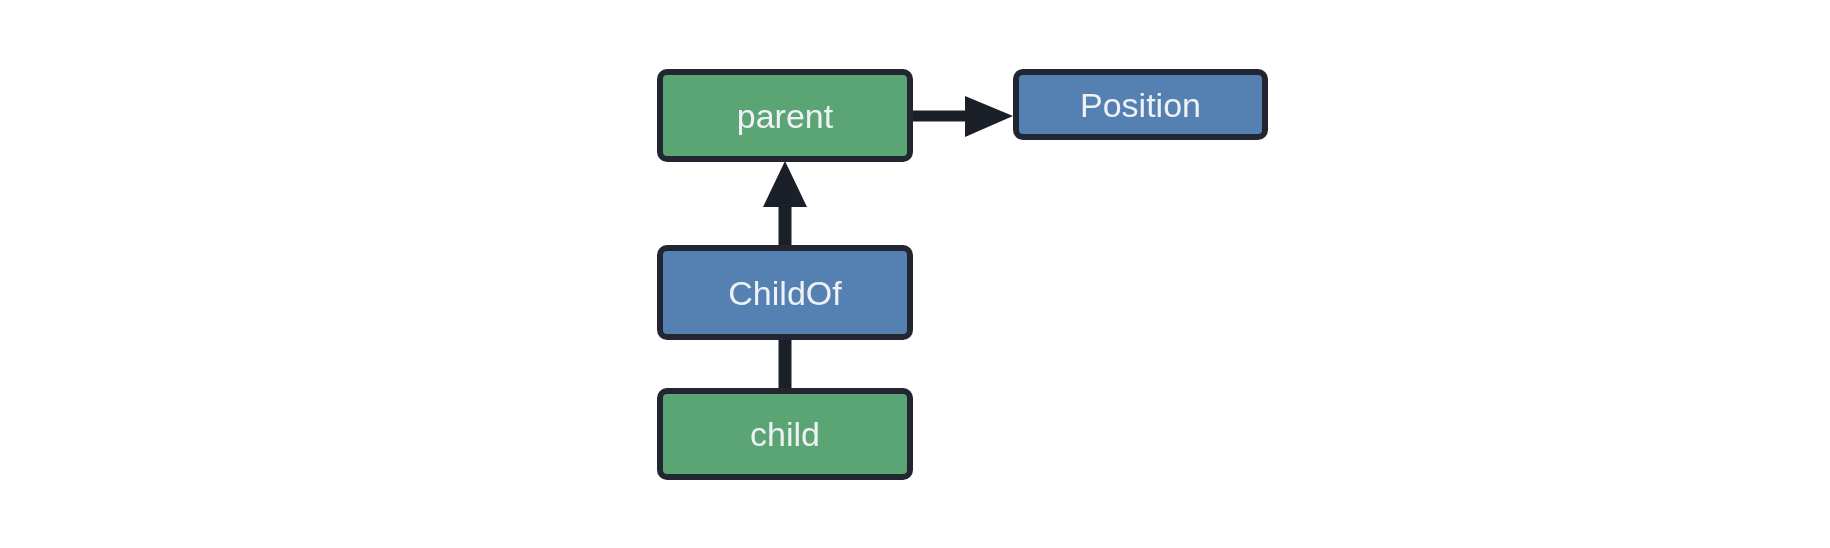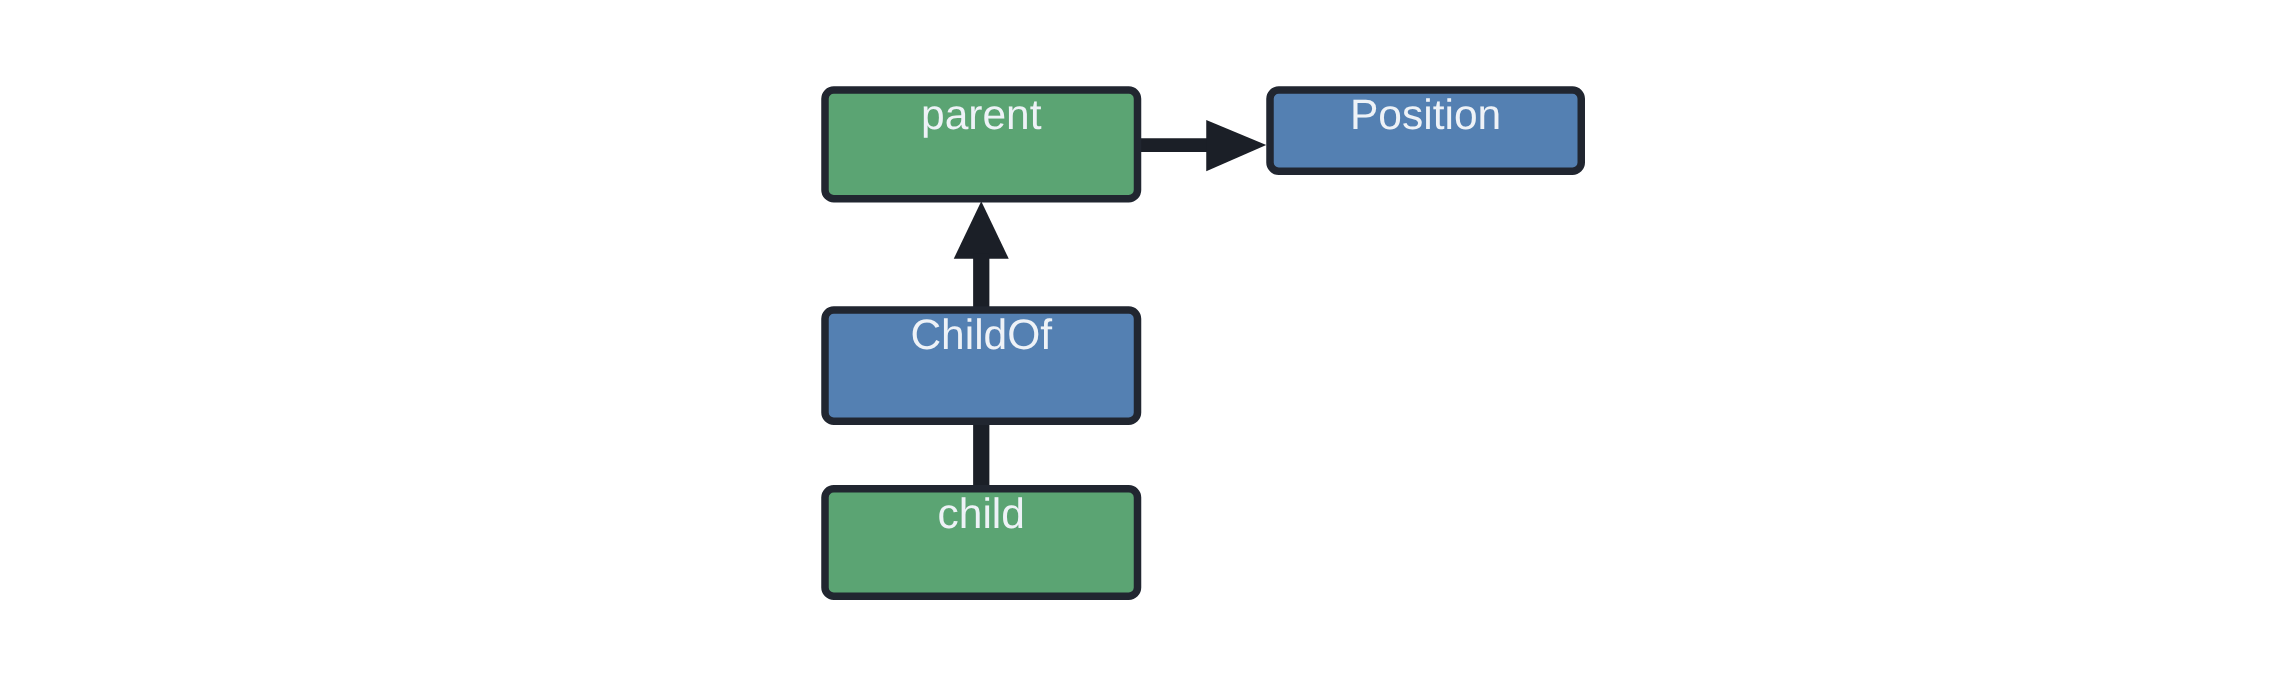--- a/index.html
+++ b/index.html
@@ -37,21 +37,21 @@
   .edges polygon {
     fill: var(--arrow);
     stroke: none;
   }
   .node {
     position: absolute;
     box-sizing: border-box;
     border: 6px solid var(--node-border);
     border-radius: 10px;
     display: flex;
-    align-items: flex-start;
+    align-items: center;
     justify-content: center;
     color: var(--label-text);
     font-size: 34px;
     line-height: 1;
     user-select: none;
   }
   .node--entity { background: var(--entity-fill); }
   .node--component { background: var(--component-fill); }
 </style>
 </head>

